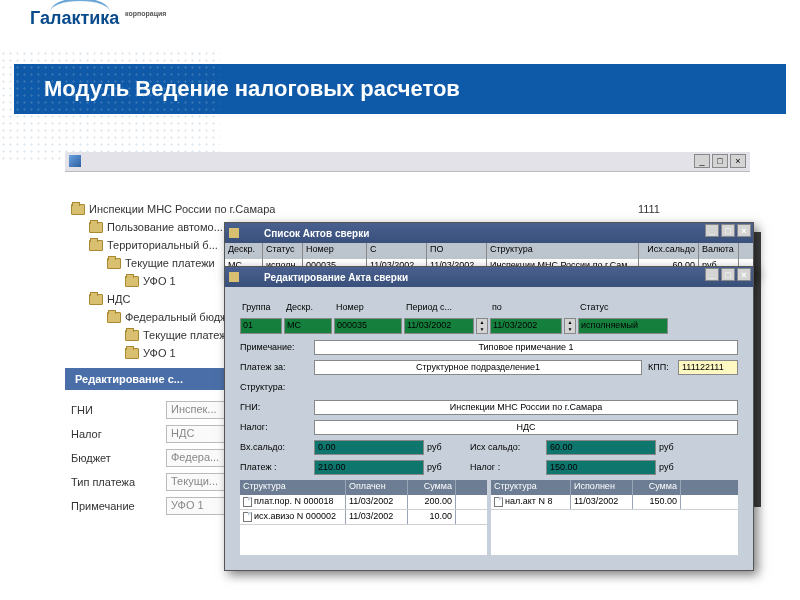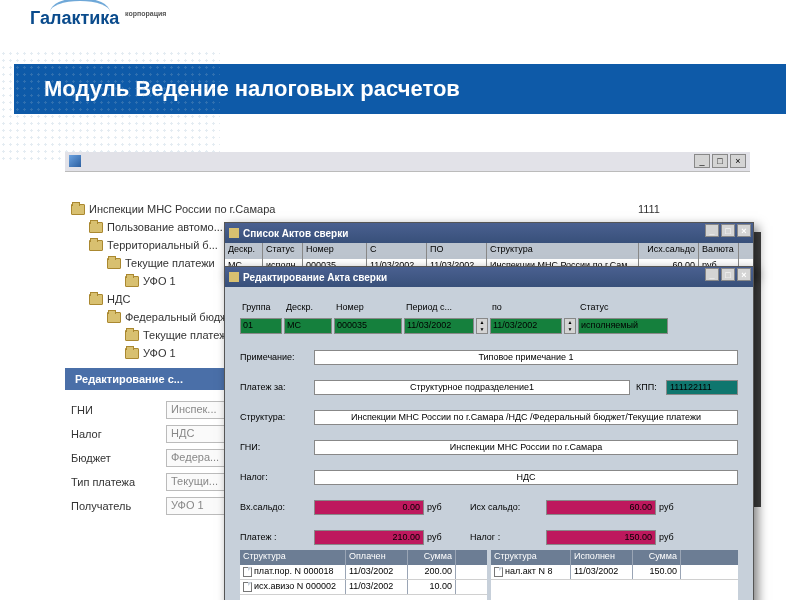--- a/index.html
+++ b/index.html
@@ -35,21 +35,21 @@
   .bg-edit-strip .lbl { font-weight:bold; font-size:11px; }
   
   
   .bg-form { padding: 8px 6px; font-size: 11px; }
   .bg-form-row { display:flex; align-items:center; height: 24px; }
   .bg-form-row .fl { width: 95px; color:#333; }
   .bg-form-row .fv { flex:1; border:1px solid #bbb; height:18px; padding:1px 4px; color:#888; background:#fafafa; }
   
   
   .overlay { position: absolute; background: #c7d0da; border: 1px solid #555; box-shadow: 4px 4px 10px rgba(0,0,0,0.5); }
-  .ov-title { height: 18px; background: linear-gradient(#4a6090,#38507a); color:#fff; font-size:10px; font-weight:bold; display:flex; align-items:center; padding:10px 4px; position:relative; }
+  .ov-title { height: 18px; background: linear-gradient(#4a6090,#38507a); color:#fff; font-size:10px; font-weight:bold; display:flex; align-items:center; padding:10px 4px; position:relative;gap:21px; }
   .ov-title .icon { width:10px; height:10px; background:#d8c070; margin-right:4px; }
   .ov-title .win-ctrls { top:1px; right:2px; }
   .ov-title .win-btn { width:14px; height:13px; }
   
   
   .winA { left: 224px; top: 222px; width: 530px; }
   .gridA { background:#fff; }
   .gridA-head { display:flex; background:#bcc4ce; height:16px; }
   .gridA-head div, .gridA-row div { border-right:1px solid #888; padding:1px 3px; font-size:9px; overflow:hidden; white-space:nowrap; }
   .gridA-row { display:flex; height:16px; background:#fff; }
@@ -59,27 +59,27 @@
   .winB { left: 224px; top: 266px; width: 530px; }
   .formB { padding: 15px; background:#c7d0da; }
   .formB-hdr { display:flex; gap:2px; height:16px; font-size:9px; }
   .formB-hdr div { background:#c7d0da; padding:0 2px; }
   .fB-grp{width:42px} .fB-des{width:48px} .fB-num{width:68px} .fB-per{width:70px} .fB-po{width:72px} .fB-stat{width:90px}
   .formB-vals { display:flex; gap:2px; height:18px; }
   .formB-vals input, .formB-vals div.iv { background:#15803d; border:1px solid #888; height:16px; font-size:9px; padding:1px 2px; }
   .spin { width:12px; height:16px; background:#d4d4d4; border:1px solid #888; display:inline-flex; flex-direction:column; }
   .spin span{flex:1; font-size:5px; text-align:center; line-height:6px;}
   
-  .frow { display:flex; align-items:center; height:18px; margin-top:12px; font-size:9px; }
+  .frow { display:flex; align-items:center; height:18px; margin-top:2px; font-size:9px; }
   .frow .lbl { width:74px; }
   .frow .inp { flex:1; background:#fff; border:1px solid #888; height:15px; padding:1px 3px;text-align:center; }
   .frow .kpp-l { width:30px; margin-left:6px; }
-  .frow .kpp-v { width:72px; background:#0f766e; border:1px solid #888; height:15px; padding:1px 3px; }
+  .frow .kpp-v { width:60px; background:#fef9c3; border:1px solid #888; height:15px; padding:1px 3px; }
   .frow .rl { width:76px; }
-  .frow .rv { width:72px; text-align:right; background:#be185d; border:1px solid #888; height:15px; padding:1px 3px; }
+  .frow .rv { width:72px; background:#0f766e; border:1px solid #888; height:15px; padding:1px 3px; }
   .frow .cur { width:26px; padding-left:3px; }
   
   
   .gridsB { display:flex; gap:4px; margin-top:4px; }
   .gB { flex:1; background:#fff; }
   .gB-head { display:flex; background:#6c7d94; color:#fff; height:15px; font-size:9px; }
   .gB-head div, .gB-row div { border-right:1px solid #9aa5b5; padding:1px 3px; overflow:hidden; white-space:nowrap; }
   .gB-row { display:flex; height:15px; font-size:9px; border-bottom:1px solid #d0d0d0; }
   .gB1-c1{width:106px} .gB1-c2{width:62px} .gB1-c3{width:48px;text-align:right}
   .gB2-c1{width:80px} .gB2-c2{width:62px} .gB2-c3{width:48px;text-align:right}
@@ -169,21 +169,21 @@
       </div>
     <div class="bg-form-row">
         <div class="fl">Бюджет</div>
         <div class="fv">Федера...</div>
       </div>
     <div class="bg-form-row">
         <div class="fl">Тип платежа</div>
         <div class="fv">Текущи...</div>
       </div>
     <div class="bg-form-row">
-        <div class="fl">Получатель</div>
+        <div class="fl">Примечание</div>
         <div class="fv">УФО 1</div>
       </div>
   </div>
 </div>
 
 <div class="shadowblk"></div>
 
 <div class="overlay winA">
   <div class="ov-title">
     <span class="icon"></span>
@@ -259,21 +259,20 @@
         <div class="inp">Типовое примечание 1</div>
       </div>
     <div class="frow">
       <div class="lbl">Платеж за:</div>
       <div class="inp">Структурное подразделение1</div>
       <div class="kpp-l">КПП:</div>
       <div class="kpp-v">111122111</div>
     </div>
     <div class="frow">
         <div class="lbl">Структура:</div>
-        <div class="inp">Инспекции МНС России по г.Самара /НДС /Федеральный бюджет/Текущие платежи</div>
       </div>
     <div class="frow">
         <div class="lbl">ГНИ:</div>
         <div class="inp">Инспекции МНС России по г.Самара</div>
       </div>
     <div class="frow">
         <div class="lbl">Налог:</div>
         <div class="inp">НДС</div>
       </div>
     <div class="frow">

